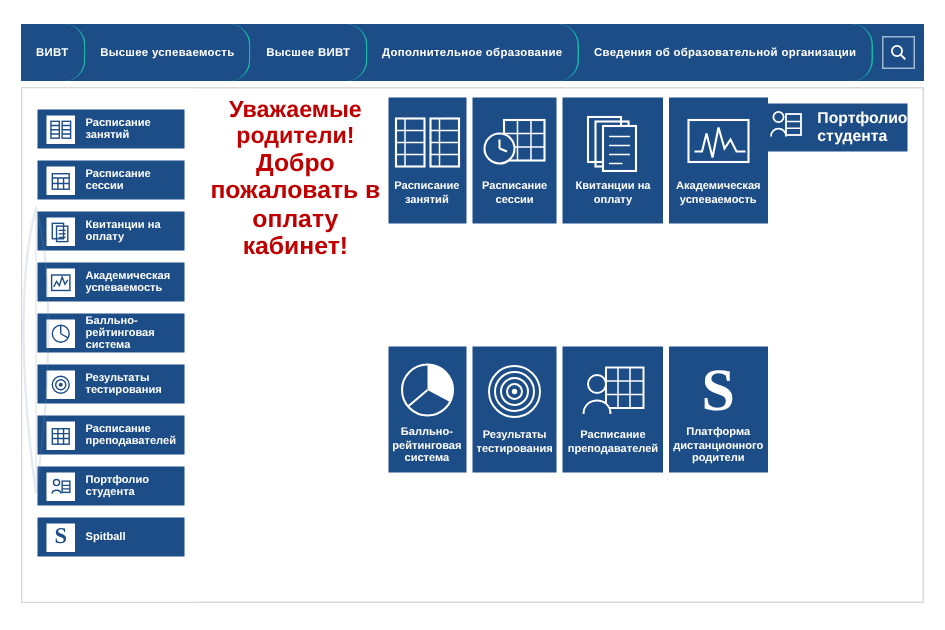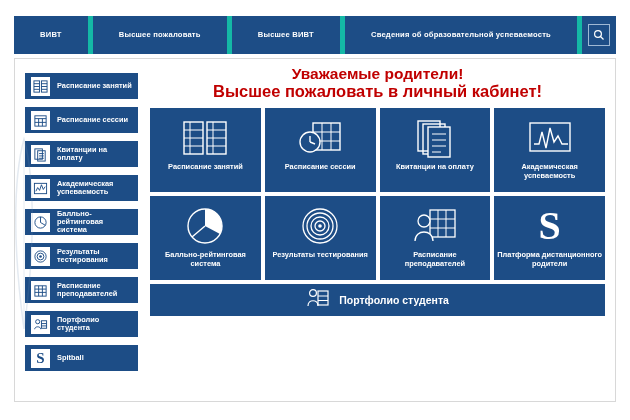--- a/index.html
+++ b/index.html
@@ -28,22 +28,23 @@
     flex: 1 1 auto;
     display: flex;
     align-items: center;
     justify-content: center;
     text-align: center;
     color: #ffffff;
     font-size: 7.6px;
     font-weight: bold;
     line-height: 1.25;
     padding: 2px 4px;
-    border-right: 5px solid #14b8a6;
+    border-right: 1px solid #14b8a6;
     letter-spacing: .2px;
+    border-radius: 14px;
   }
   .navitem:last-of-type { border-right: none; }
   .nav-search {
     flex: 0 0 34px;
     display: flex;
     align-items: center;
     justify-content: center;
   }
   .searchbtn {
     width: 22px; height: 22px;
@@ -95,21 +96,21 @@
     flex: 0 0 19px;
   }
   .side-ico svg { display: block; }
   .side-label { line-height: 1.1; }
 
   
   .main {
     flex: 1 1 auto;
     padding: 6px 10px 8px 4px;
     display: flex;
-    flex-direction: column;
+    flex-direction: row;
   }
   .headline {
     text-align: center;
     color: #c00000;
     font-weight: bold;
     line-height: 1.12;
     margin-bottom: 7px;
   }
   .headline .l1 { font-size: 15.5px; display: block; }
   .headline .l2 { font-size: 16.5px; display: block; }
@@ -164,27 +165,30 @@
 </head>
 <body>
 
 <div id="page">
 
   <div class="topnav">
     <div class="navitem">
       <span>ВИВТ</span>
     </div>
     <div class="navitem">
-      <span>Высшее пожаловать</span>
+      <span>Высшее успеваемость</span>
     </div>
     <div class="navitem">
       <span>Высшее ВИВТ</span>
     </div>
     <div class="navitem">
-      <span>Сведения об образовательной успеваемость</span>
+      <span>Дополнительное образование</span>
+    </div>
+    <div class="navitem">
+      <span>Сведения об образовательной организации</span>
     </div>
     <div class="nav-search">
       <div class="searchbtn">
         <svg width="12" height="12" viewBox="0 0 12 12">
           <circle cx="5" cy="5" r="3.4" fill="none" stroke="#ffffff" stroke-width="1.2"></circle>
           <line x1="7.5" y1="7.5" x2="10.5" y2="10.5" stroke="#ffffff" stroke-width="1.2"></line>
         </svg>
       </div>
     </div>
   </div>
@@ -303,21 +307,21 @@
           <span class="spitball-logo" style="font-size:15px;">S</span>
         </span>
         <span class="side-label">Spitball</span>
       </div>
     </div>
 
     <div class="main">
 
       <div class="headline">
         <span class="l1">Уважаемые родители!</span>
-        <span class="l2">Высшее пожаловать в личный кабинет!</span>
+        <span class="l2">Добро пожаловать в оплату кабинет!</span>
       </div>
 
       <div class="grid">
 
         <div class="tile">
           <span class="tico">
             <svg width="46" height="40" viewBox="0 0 46 40">
               <rect x="2" y="4" width="19" height="32" fill="none" stroke="#ffffff" stroke-width="1.4"></rect>
               <rect x="25" y="4" width="19" height="32" fill="none" stroke="#ffffff" stroke-width="1.4"></rect>
               <line x1="2" y1="12" x2="21" y2="12" stroke="#fff"></line>

